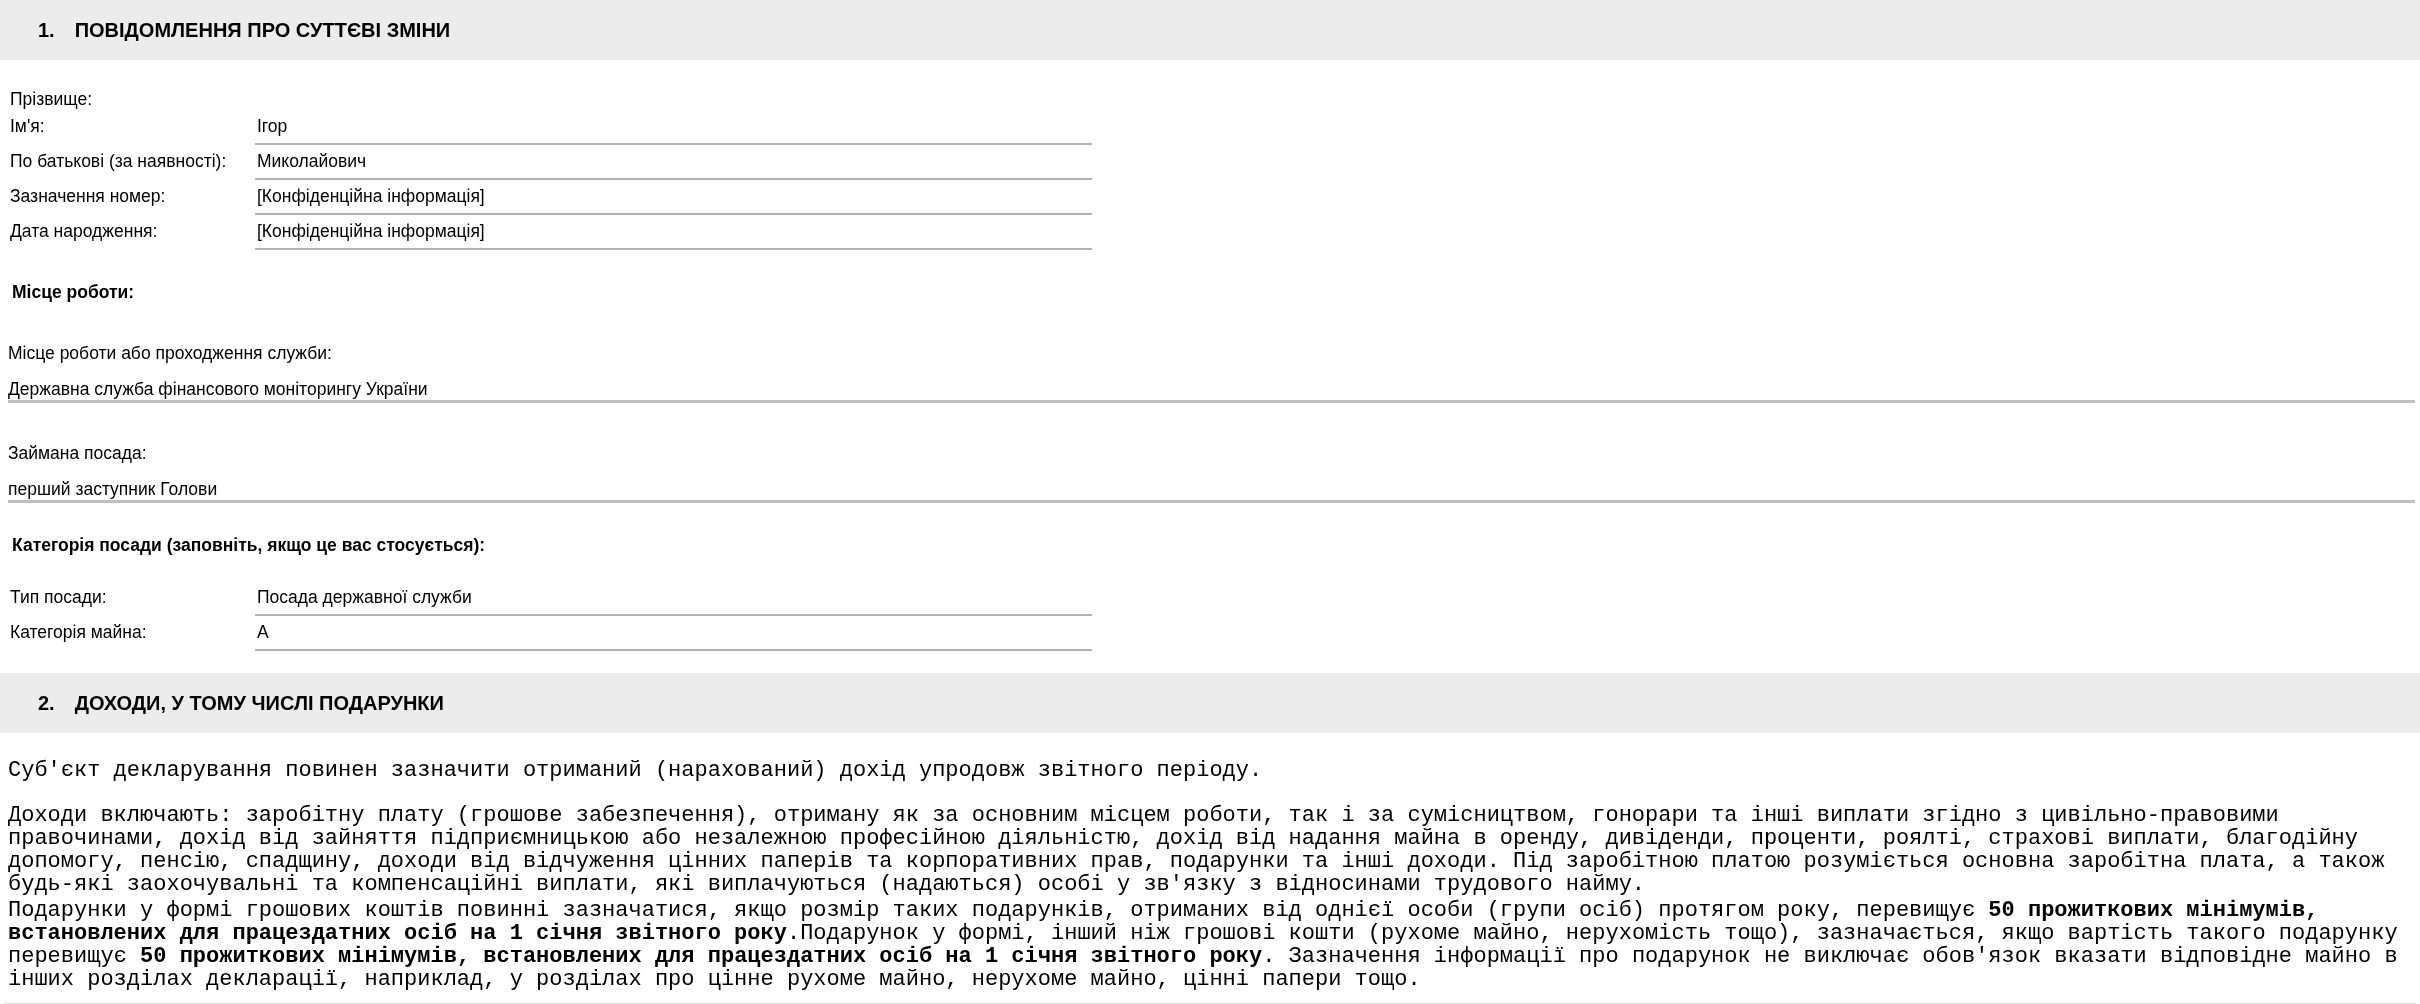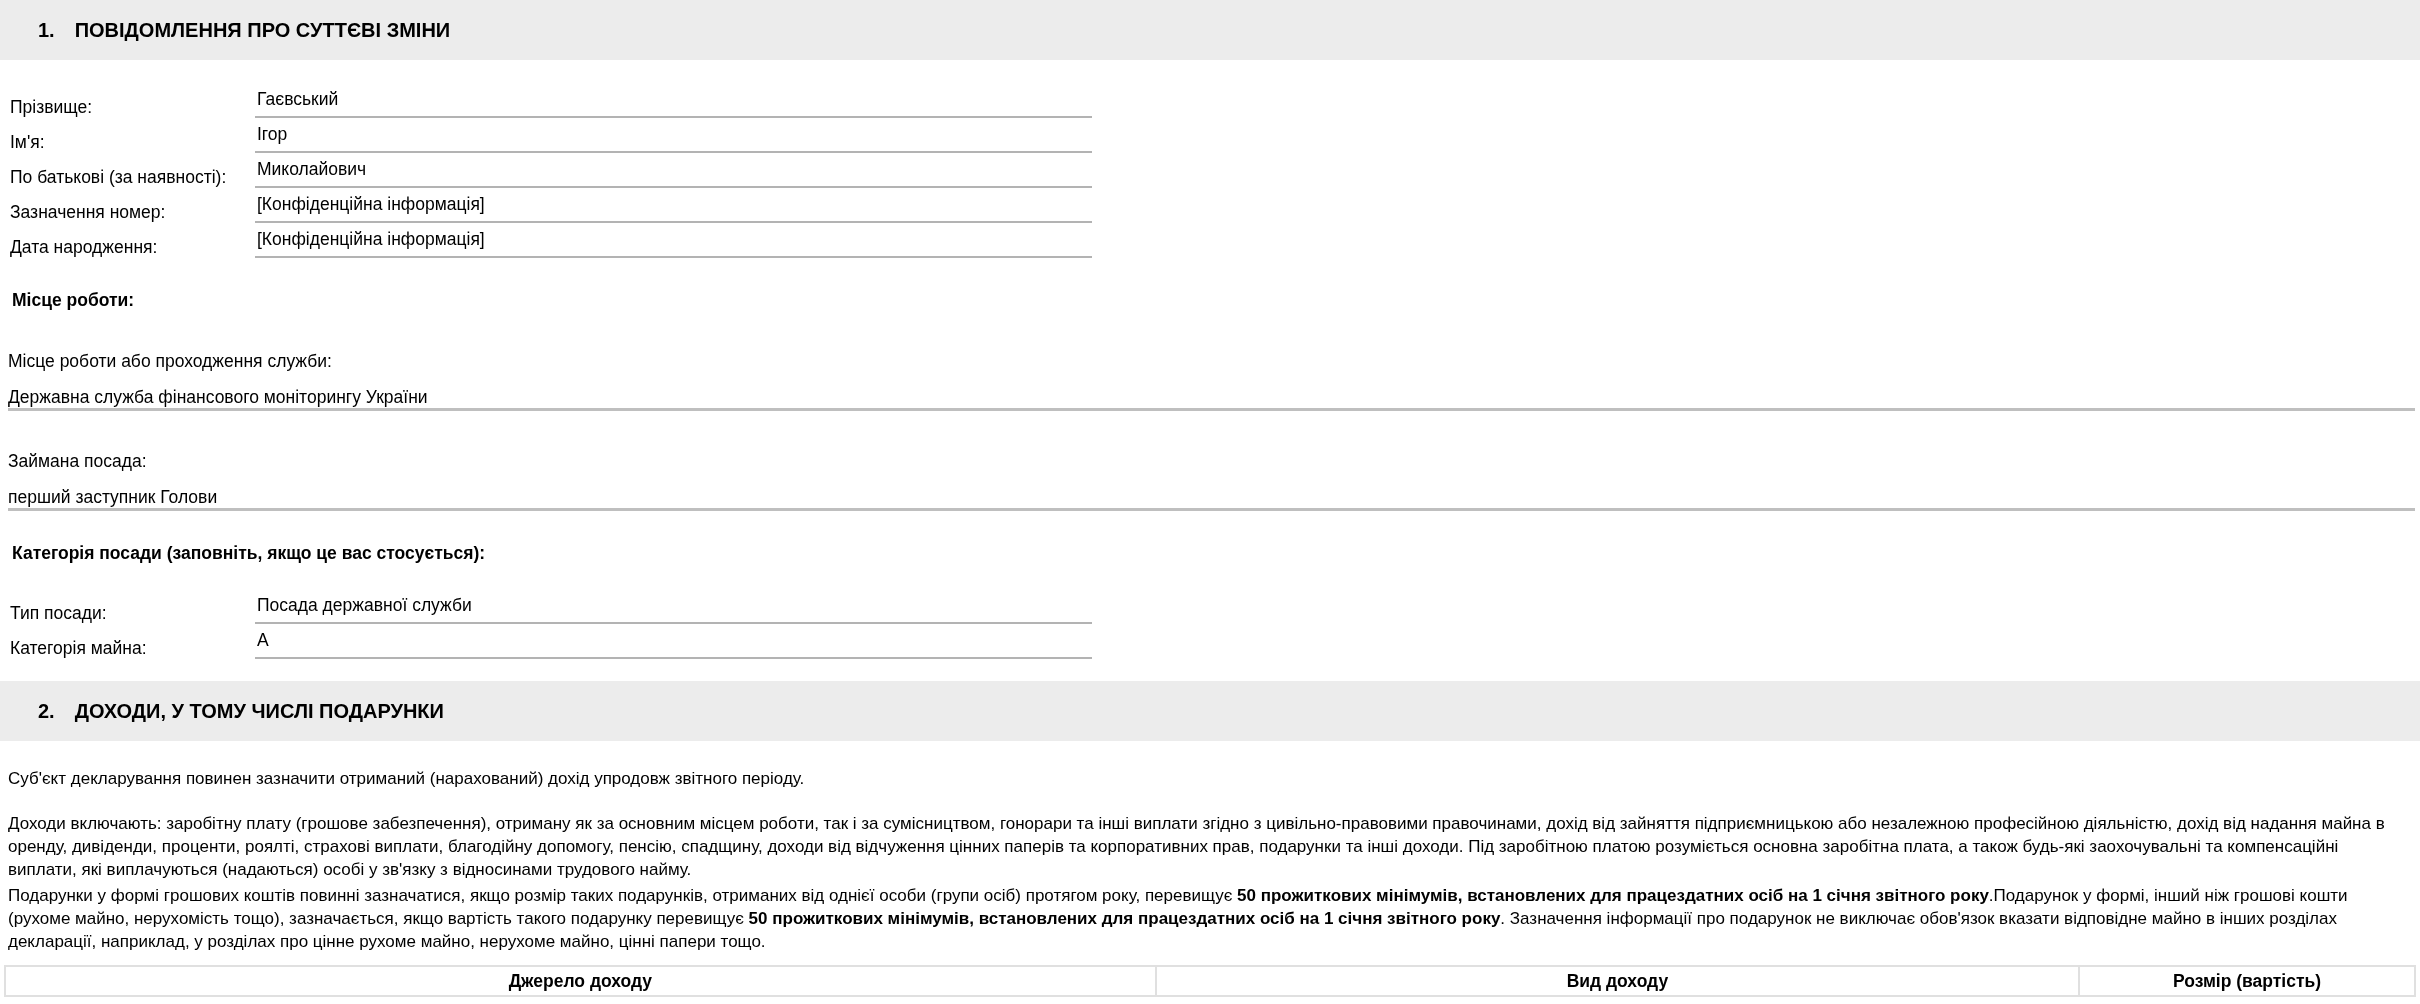--- a/index.html
+++ b/index.html
@@ -11,36 +11,36 @@
     position:relative;
   }
   .section-bar{
     height:60px;background:#ececec;
     display:flex;align-items:center;
     font-weight:bold;font-size:20px;
     padding-left:38px;box-sizing:border-box;
   }
   .sec-num{margin-right:20px;}
   .fields-block{margin:26px 0 0 10px;}
-  .field-row{display:flex;align-items:flex-end;margin-bottom:3px;}
+  .field-row{display:flex;align-items:flex-start;margin-bottom:3px;}
   .field-label{width:245px;padding-top:3px;line-height:21px;}
   .field-value{
     width:835px;line-height:21px;
     border-bottom:2px solid #b3b3b3;
     padding:3px 0 6px 2px;
   }
   .subheading{font-weight:bold;margin:32px 0 0 12px;line-height:21px;}
   .plain-label{margin:40px 0 0 8px;line-height:21px;}
   .wide-value{
     margin:15px 5px 0 8px;line-height:21px;
     border-bottom:3px solid #bfbfbf;
   }
   .para{
     margin:22px 10px 0 8px;
-    font-size:17px;line-height:23px;
+    font-size:22px;line-height:23px;font-family:Liberation Mono, monospace;
   }
   .para.first{margin-top:26px;}
   .para.tight{margin-top:3px;}
   table.income-table{
     border-collapse:collapse;
     width:2412px;margin:12px 0 0 4px;
     table-layout:fixed;
   }
   table.income-table th{
     font-weight:bold;text-align:center;
@@ -57,21 +57,20 @@
 <div class="page">
 
   <header class="section-bar">
     <span class="sec-num">1.</span>
     <span class="sec-title">ПОВІДОМЛЕННЯ ПРО СУТТЄВІ ЗМІНИ</span>
   </header>
 
   <div class="fields-block">
     <div class="field-row">
       <div class="field-label">Прізвище:</div>
-      <div class="field-value">Гаєвський</div>
     </div>
     <div class="field-row">
       <div class="field-label">Ім'я:</div>
       <div class="field-value">Ігор</div>
     </div>
     <div class="field-row">
       <div class="field-label">По батькові (за наявності):</div>
       <div class="field-value">Миколайович</div>
     </div>
     <div class="field-row">

